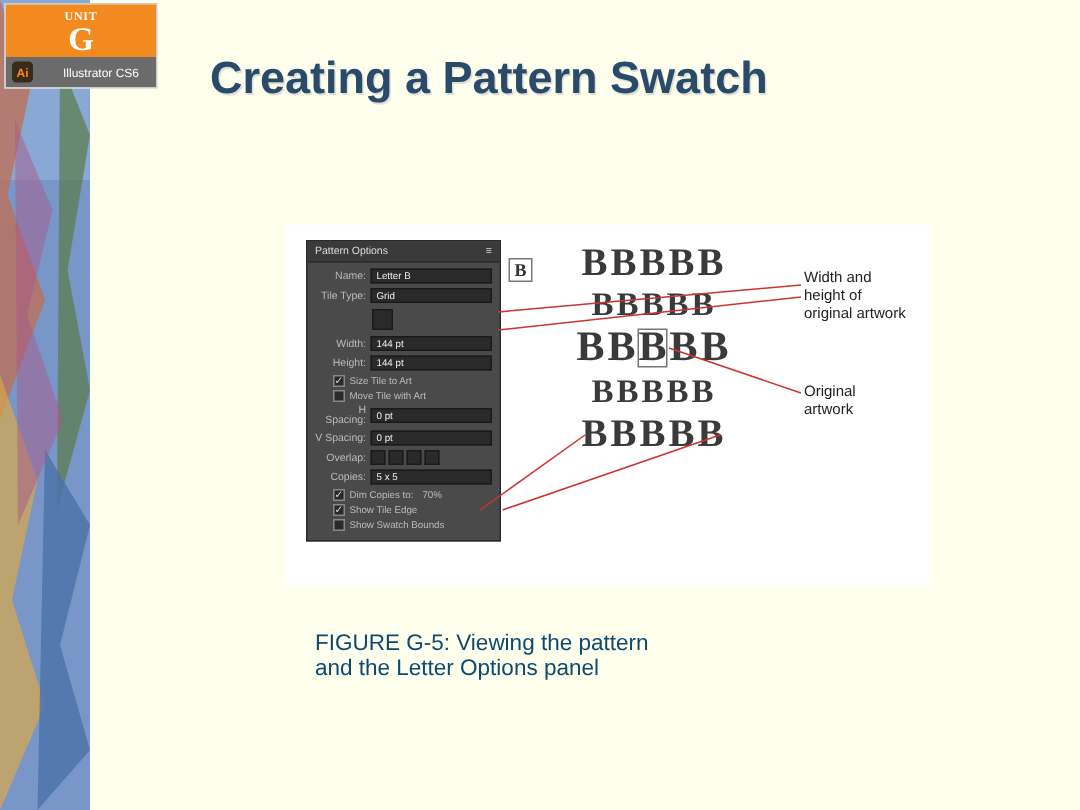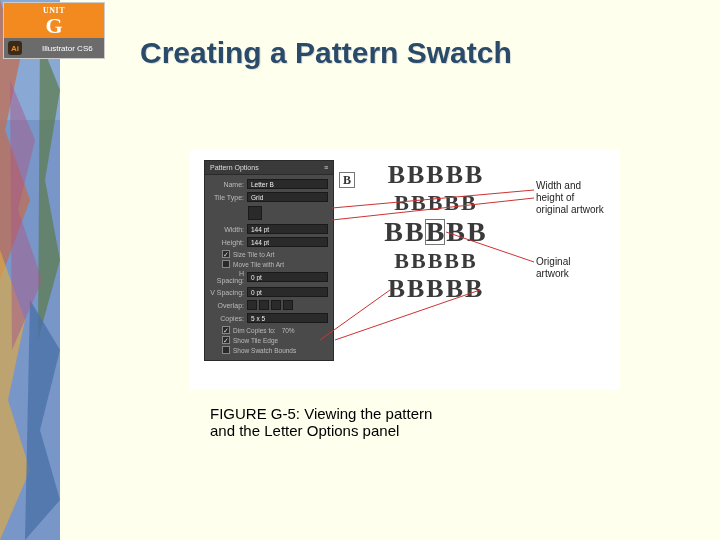--- a/index.html
+++ b/index.html
@@ -159,23 +159,23 @@
     font-size: 10px;
     color: #222;
     line-height: 1.2;
   }
   .co-wh { left: 346px; top: 30px; width: 70px; }
   .co-orig { left: 346px; top: 106px; width: 70px; }
   .co-sample { left: 88px; top: 192px; width: 140px; }
   svg.lines { position: absolute; left: 0; top: 0; pointer-events: none; }
   .fig-caption {
     position: absolute;
-    left: 210px; top: 405px;
+    left: 210px; top: 420px;
     font-size: 15px;
-    color: #000000;
+    color: #0c4a6e;
   }
 </style>
 </head>
 <body>
 
 <svg class="sidebar-art" viewBox="0 0 60 540" preserveAspectRatio="none">
   <rect width="60" height="540" fill="#7896c8"></rect>
   <rect x="0" y="0" width="60" height="120" fill="#89a8d4"></rect>
   <path d="M0 0 L20 60 L5 130 L30 200 L0 280 Z" fill="#c46a4a" opacity="0.7"></path>
   <path d="M40 40 L60 90 L45 180 L60 260 L38 340 Z" fill="#5a7a48" opacity="0.7"></path>

